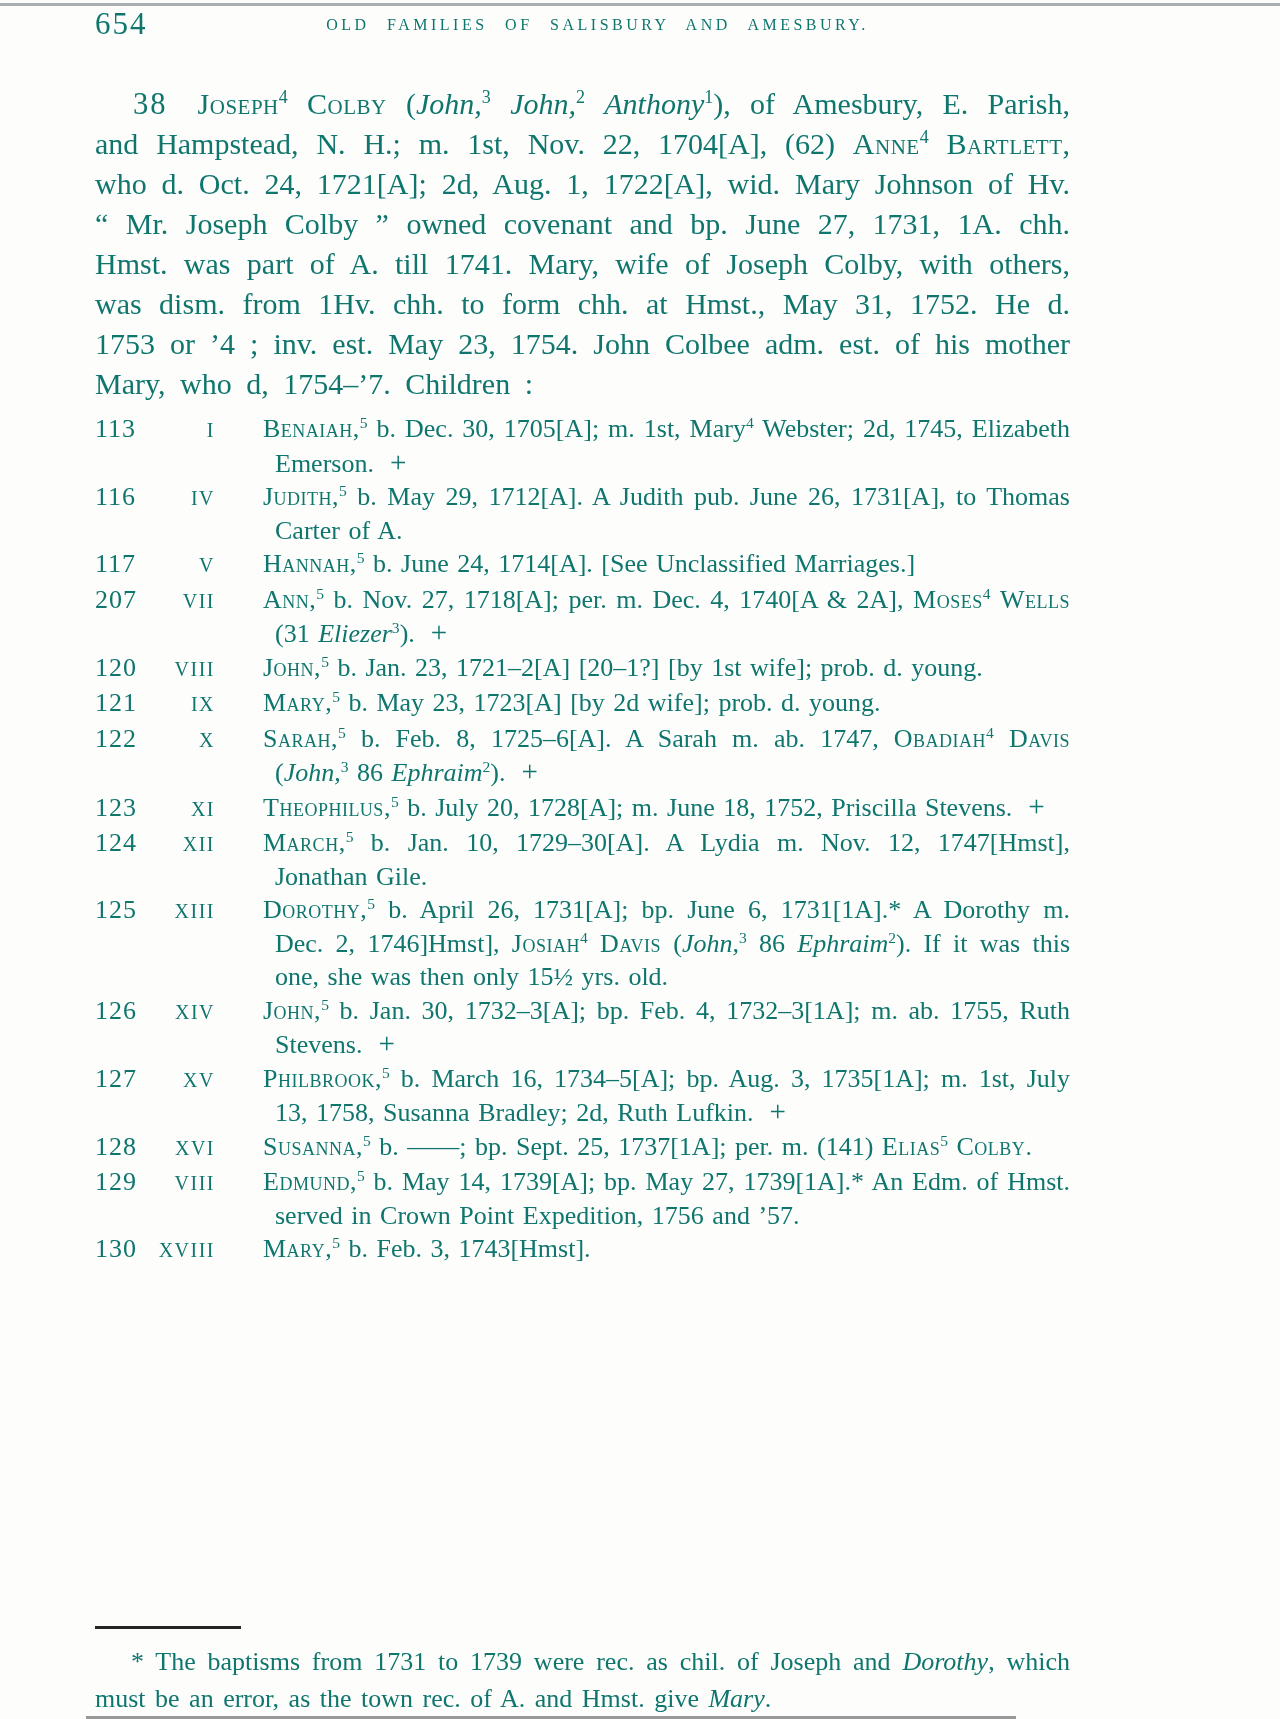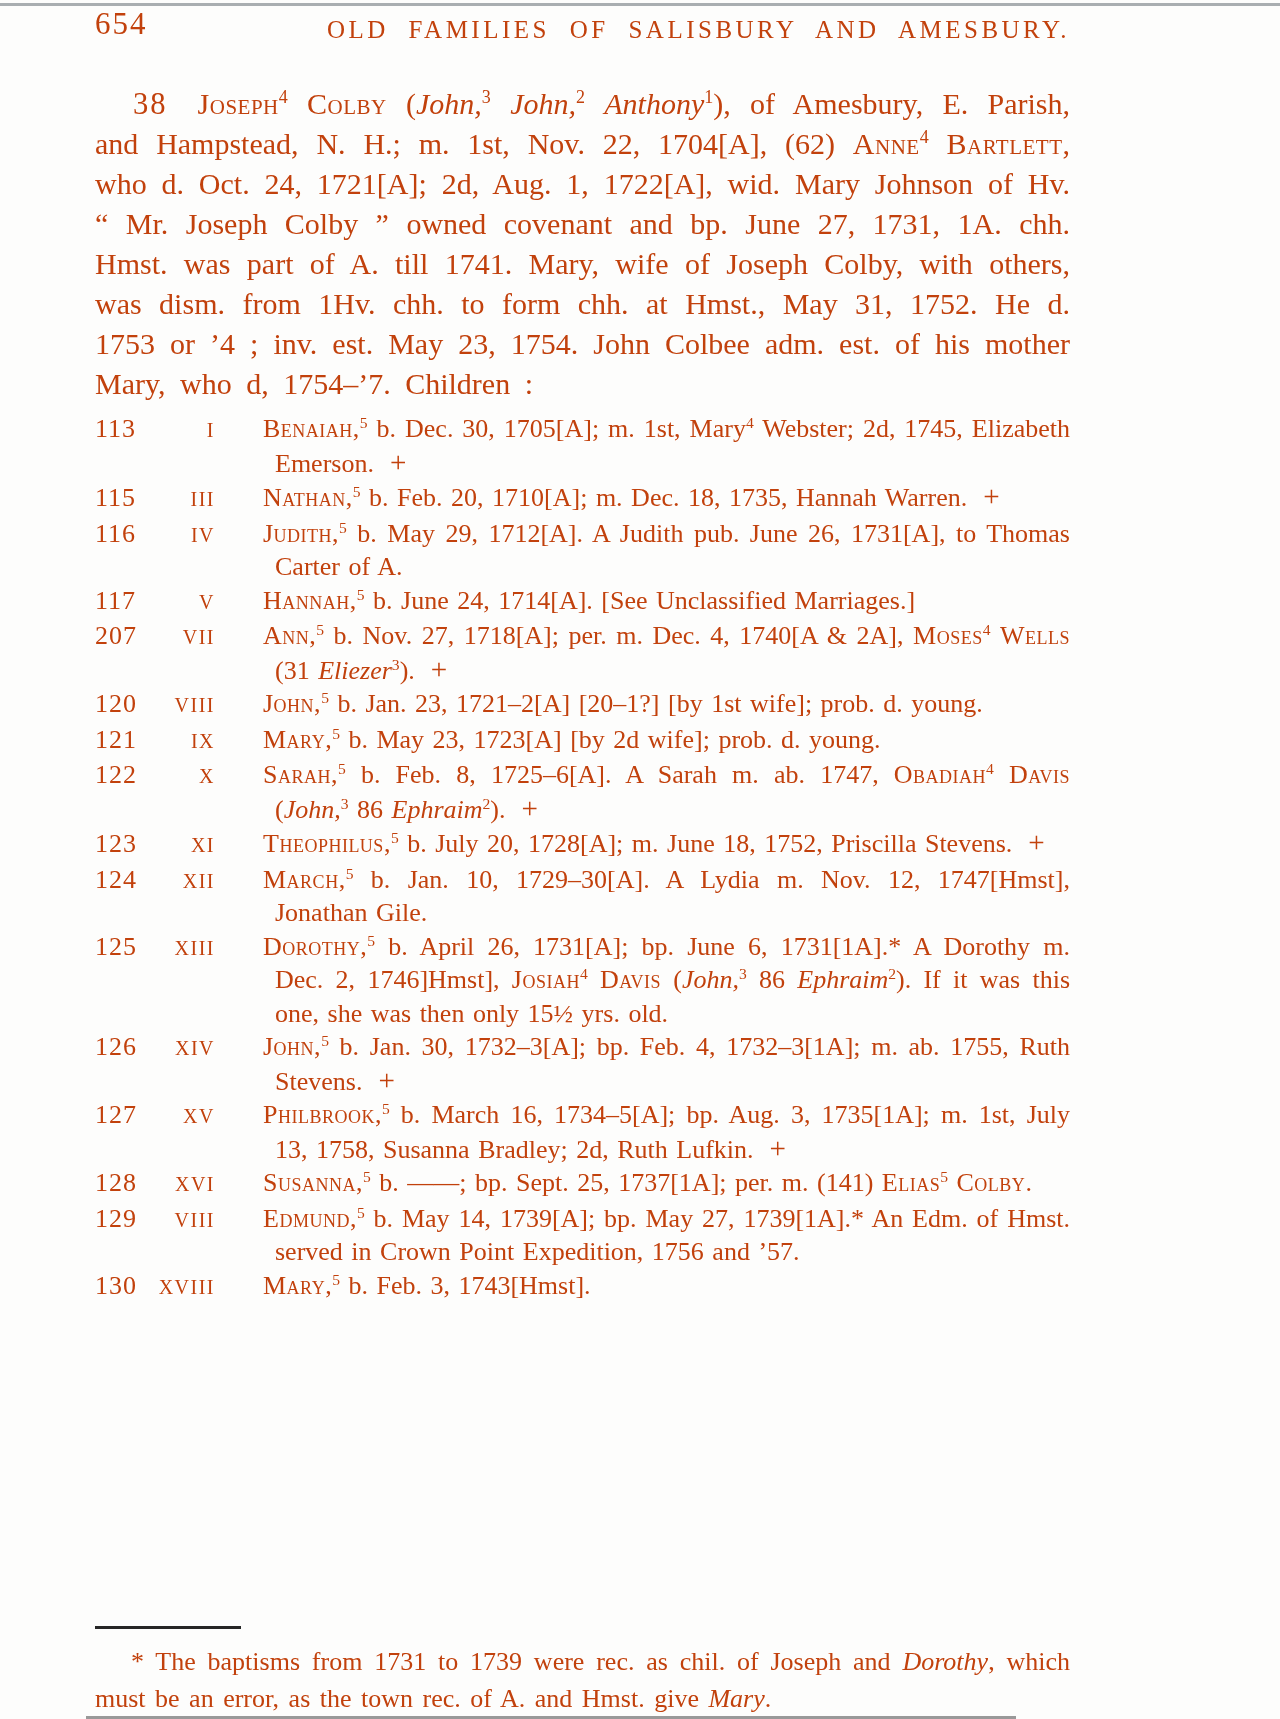--- a/index.html
+++ b/index.html
@@ -1,43 +1,43 @@
 <!DOCTYPE html>
 <html><head>
 <meta charset="utf-8">
 <style>
   html,body{margin:0;padding:0;background:#d9d9d9;}
   .page{
     position:relative;
     width:1280px;height:1719px;
     margin:0 auto;
     background:#fdfdfc;
-    color:#c2410c;
+    color:#0f766e;
     font-family:"Liberation Serif",serif;
     overflow:hidden;
   }
   .top-edge{
     position:absolute;top:3px;left:0;width:100%;height:3px;
     background:#a9aeb1;
   }
   .bottom-edge{
     position:absolute;bottom:0;left:86px;width:930px;height:3px;
     background:#474747;opacity:.55;
   }
   .content{
     position:absolute;left:95px;top:0;width:975px;
   }
   .running-head{position:relative;height:46px;padding-top:8px;}
   .pageno{
     position:absolute;left:0;top:6px;
     font-size:31px;letter-spacing:2px;
   }
   .booktitle{
-    display:block;text-align:right;
-    font-size:25px;letter-spacing:3.5px;word-spacing:10px;
+    display:block;text-align:center;
+    font-size:16px;letter-spacing:3.5px;word-spacing:10px;
     padding-top:8px;padding-left:30px;
     white-space:nowrap;
   }
   .entry-para{
     margin:30px 0 8px 0;
     font-size:30px;line-height:40px;
     text-align:justify;text-indent:38px;
     word-spacing:7px;
   }
   .children{
@@ -85,25 +85,20 @@
       <span class="booktitle">OLD FAMILIES OF SALISBURY AND AMESBURY.</span>
     </div>
 
     <p class="entry-para" id="entry-para"><span class="b num">38</span><span class="sc">Joseph</span><sup class="sup">4</sup><span> </span><span class="sc">Colby</span><span> (</span><span class="i">John,</span><sup class="sup">3</sup><span> </span><span class="i">John,</span><sup class="sup">2</sup><span> </span><span class="i">Anthony</span><sup class="sup">1</sup><span>), of Amesbury, E. Parish, and Hampstead, N. H.; m. 1st, Nov. 22, 1704[A], (62) </span><span class="sc">Anne</span><sup class="sup">4</sup><span> </span><span class="sc">Bartlett</span><span>, who d. Oct. 24, 1721[A]; 2d, Aug. 1, 1722[A], wid. Mary Johnson of Hv. “ Mr. Joseph Colby ” owned covenant and bp. June 27, 1731, 1A. chh. Hmst. was part of A. till 1741. Mary, wife of Joseph Colby, with others, was dism. from 1Hv. chh. to form chh. at Hmst., May 31, 1752. He d. 1753 or ’4 ; inv. est. May 23, 1754. John Colbee adm. est. of his mother Mary, who d, 1754–’7. Children :</span></p>
 
     <div class="children" id="children-list">
         <div class="child-row">
           <span class="cnum">113</span>
           <span class="croman">I</span>
           <span class="ctext"><span class="sc">Benaiah,</span><sup class="sup">5</sup><span> b. Dec. 30, 1705[A]; m. 1st, Mary</span><sup class="sup">4</sup><span> Webster; 2d, 1745, Elizabeth Emerson.</span><span class="plus">+</span></span>
-        </div>
-        <div class="child-row">
-          <span class="cnum">115</span>
-          <span class="croman">III</span>
-          <span class="ctext"><span class="sc">Nathan,</span><sup class="sup">5</sup><span> b. Feb. 20, 1710[A]; m. Dec. 18, 1735, Hannah Warren.</span><span class="plus">+</span></span>
         </div>
         <div class="child-row">
           <span class="cnum">116</span>
           <span class="croman">IV</span>
           <span class="ctext"><span class="sc">Judith,</span><sup class="sup">5</sup><span> b. May 29, 1712[A]. A Judith pub. June 26, 1731[A], to Thomas Carter of A.</span></span>
         </div>
         <div class="child-row">
           <span class="cnum">117</span>
           <span class="croman">V</span>
           <span class="ctext"><span class="sc">Hannah,</span><sup class="sup">5</sup><span> b. June 24, 1714[A]. [See Unclassified Marriages.]</span></span>

